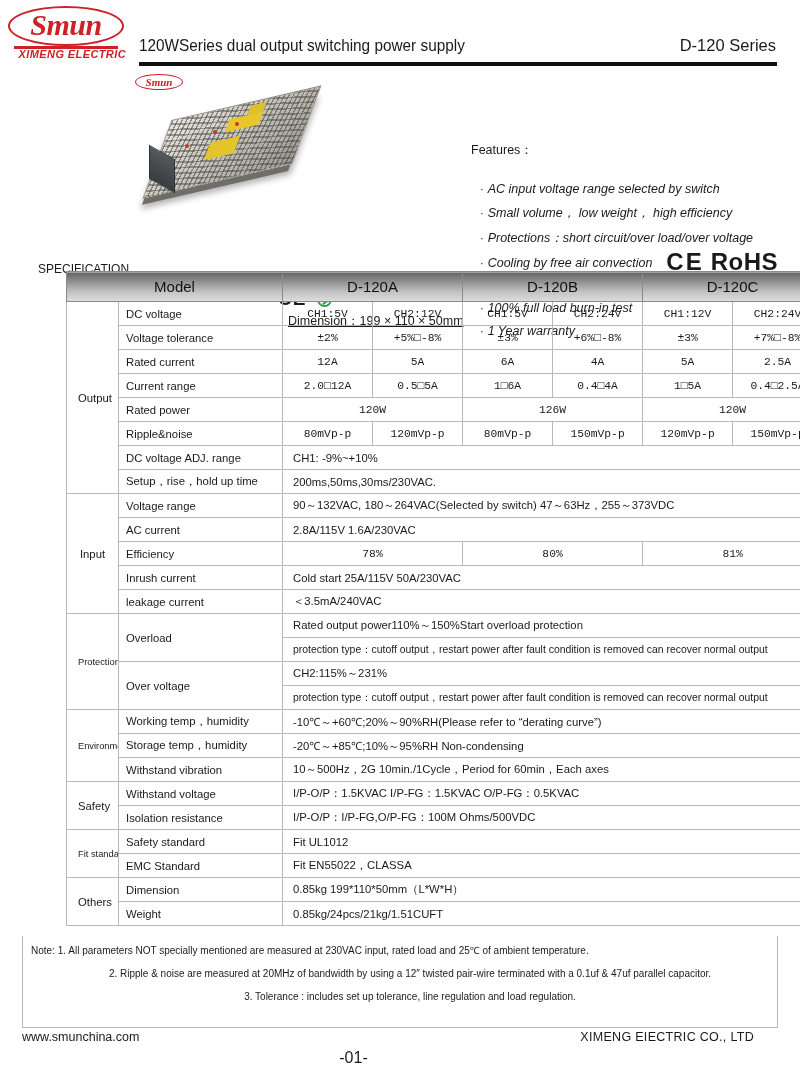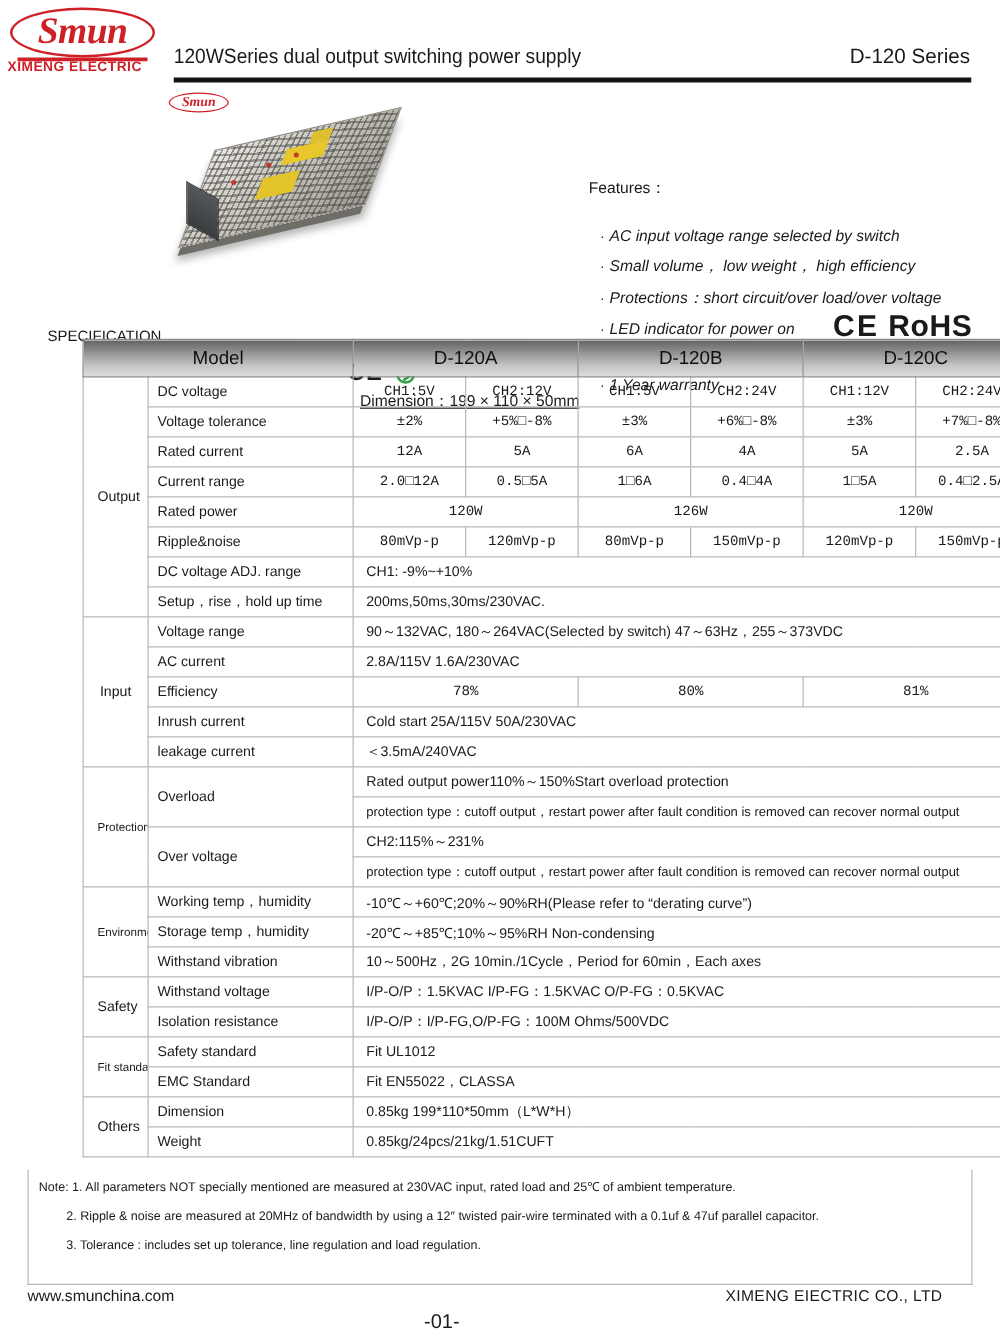--- a/index.html
+++ b/index.html
@@ -37,23 +37,23 @@
     font-size:30px; letter-spacing:-0.5px;
     color:#cf2027;
     line-height:36px;
   }
   .logo-bar {
     position:absolute; left:8px; top:42px;
     width:104px; height:2.5px; background:#cf2027;
   }
   .logo-sub {
     position:absolute; left:0; top:44px; width:120px;
-    text-align:left;
+    text-align:right;
     font-family:"Liberation Sans", sans-serif;
-    font-weight:bold; 
+    font-weight:bold; font-style:italic;
     font-size:11px; letter-spacing:0.4px;
     color:#cf2027;
   }
   .hdr-title {
     position:absolute; left:139px; top:36px;
     font-size:16.5px; font-weight:normal;
     transform:scaleX(0.93); transform-origin:left center;
     white-space:nowrap;
   }
   .hdr-series {
@@ -237,21 +237,21 @@
     border:1px solid #b9b9b9;
     border-top:none;
     padding:7px 10px 0 8px;
   }
   .note-line {
     font-size:10px;
     line-height:15px;
     margin-bottom:8px;
     white-space:nowrap;
   }
-  .note-line.indent { margin-left:22px; }
+  .note-line.indent { margin-left:22px;text-align:center; }
 
   
   .footer-site {
     position:absolute; left:22px; top:1030px;
     font-size:12.5px;
   }
   .footer-co {
     position:absolute; right:46px; top:1030px;
     font-size:12.5px; letter-spacing:0.3px;
     white-space:nowrap;
@@ -296,20 +296,21 @@
     <span class="ce-mark">CE</span>
     <span class="rohs-circ"></span>
   </div>
   <div class="dimension-line">Dimension：199 × 110 × 50mm</div>
 
   <div class="features">
     <div class="feat-title">Features：</div>
     <div class="feat-item"><span class="dot">·</span><span>AC input voltage range selected by switch</span></div>
     <div class="feat-item"><span class="dot">·</span><span>Small volume， low weight， high efficiency</span></div>
     <div class="feat-item"><span class="dot">·</span><span>Protections：short circuit/over load/over voltage</span></div>
+    <div class="feat-item"><span class="dot">·</span><span>Cooling by free air convection</span></div>
     <div class="feat-item"><span class="dot">·</span><span>LED indicator for power on</span></div>
     <div class="feat-item"><span class="dot">·</span><span>100% full load burn-in test</span></div>
     <div class="feat-item"><span class="dot">·</span><span>1 Year warranty</span></div>
   </div>
 </div>
 
 <div class="spec-row">
   <div class="spec-label">SPECIFICATION</div>
   <div class="cerohs"><span class="ce-g">CE</span><span>RoHS</span></div>
 </div>

